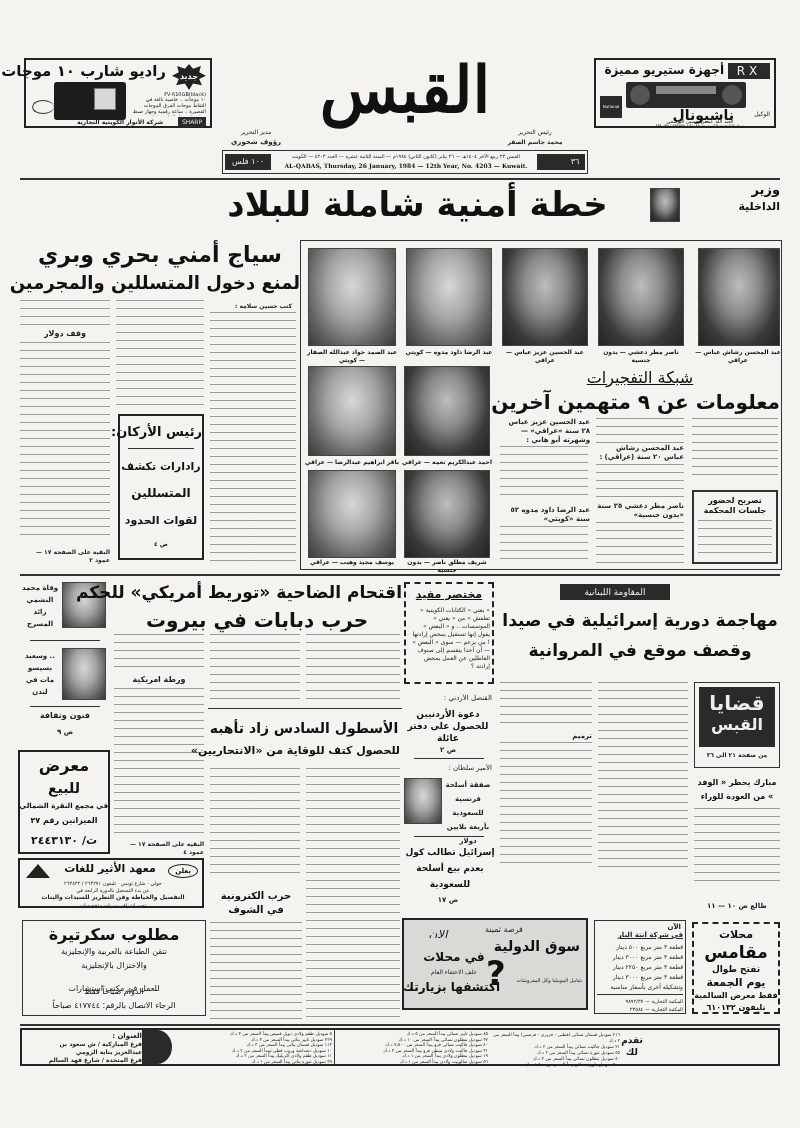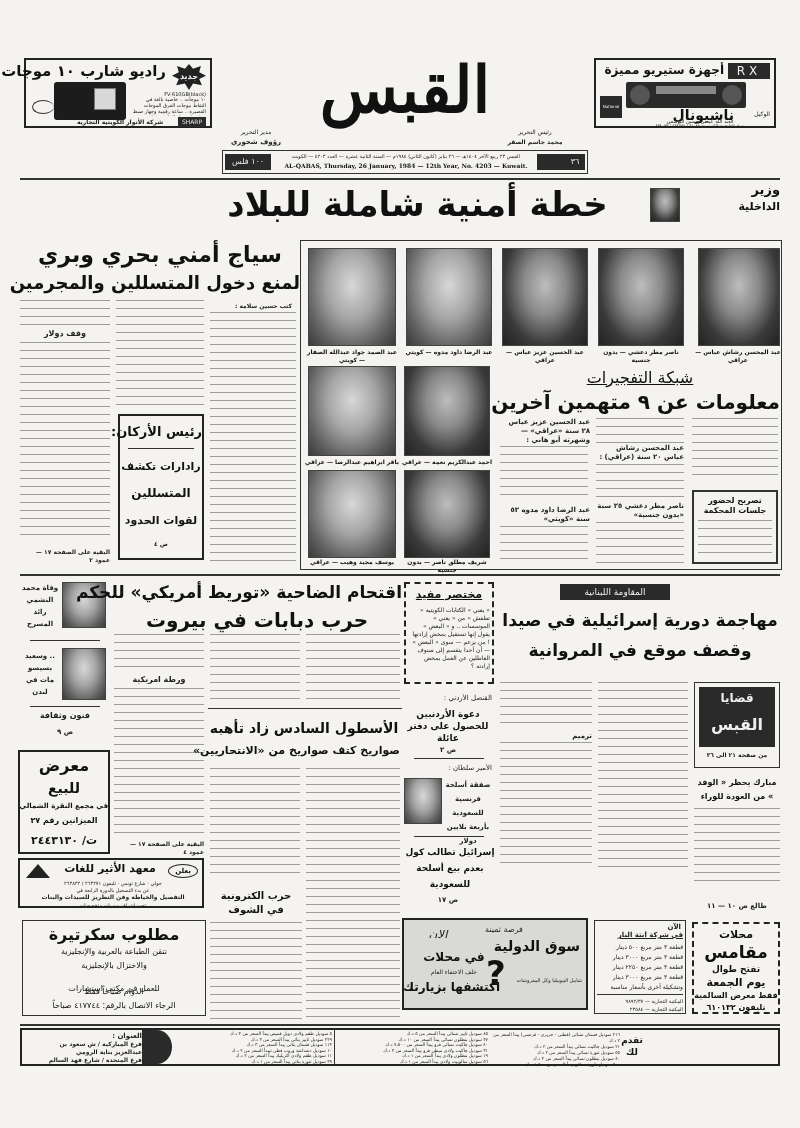--- a/index.html
+++ b/index.html
@@ -151,21 +151,21 @@
 <div class="abs hl" style="left:112px;top:608px;width:290px;font-size:20px;">حرب دبابات في بيروت</div>
 <div class="abs lines" style="left:306px;top:634px;width:94px;height:70px;"></div>
 <div class="abs lines" style="left:210px;top:634px;width:90px;height:70px;"></div>
 <div class="abs lines" style="left:114px;top:634px;width:90px;height:40px;"></div>
 <div class="abs txt" style="left:114px;top:676px;width:90px;font-size:8px;text-align:center;font-weight:bold;">ورطة أمريكية</div>
 <div class="abs lines" style="left:114px;top:688px;width:90px;height:150px;"></div>
 <div class="abs txt" style="left:114px;top:840px;width:90px;text-align:right;font-weight:bold;">البقية على الصفحة ١٧ — عمود ٤</div>
 
 <div class="rule" style="left:208px;top:708px;width:194px;height:1px;"></div>
 <div class="abs hl" style="left:208px;top:720px;width:192px;font-size:14px;">الأسطول السادس زاد تأهبه</div>
-<div class="abs hl" style="left:208px;top:744px;width:192px;font-size:11px;">صواريخ كتف صواريخ من «الانتحاريين»</div>
+<div class="abs hl" style="left:208px;top:744px;width:192px;font-size:11px;">للحصول كتف للوقاية من «الانتحاريين»</div>
 <div class="abs lines" style="left:306px;top:768px;width:94px;height:90px;"></div>
 <div class="abs lines" style="left:210px;top:768px;width:90px;height:108px;"></div>
 <div class="abs lines" style="left:306px;top:864px;width:94px;height:160px;"></div>
 
 <div class="abs box" style="left:18px;top:858px;width:186px;height:50px;">
   <div class="abs" style="right:4px;top:4px;width:30px;height:14px;border:1px solid #222;border-radius:50%;font-size:7px;text-align:center;line-height:12px;font-weight:bold;">يعلن</div>
   <div class="abs hl" style="left:30px;top:2px;width:120px;font-size:11px;">معهد الأثير للغات</div>
   <div class="abs" style="left:6px;top:4px;width:0;height:0;border-left:12px solid transparent;border-right:12px solid transparent;border-bottom:14px solid #222;"></div>
   <div class="abs txt" style="left:4px;top:19px;width:178px;text-align:center;font-size:5px;">حولي - شارع تونس - تليفون ٢٦٣٢٧١ / ٢٦٣٨٣٢</div>
   <div class="abs txt" style="left:4px;top:26px;width:178px;text-align:center;font-size:5px;">عن بدء التسجيل بالدورة الرابعة في</div>
@@ -205,21 +205,21 @@
 <div class="abs darkbox" style="left:560px;top:584px;width:110px;height:16px;font-size:9px;text-align:center;line-height:16px;">المقاومة اللبنانية</div>
 <div class="abs hl" style="left:500px;top:610px;width:280px;font-size:17px;">مهاجمة دورية إسرائيلية في صيدا</div>
 <div class="abs hl" style="left:500px;top:640px;width:280px;font-size:17px;">وقصف موقع في المروانية</div>
 <div class="abs lines" style="left:598px;top:682px;width:90px;height:188px;"></div>
 <div class="abs lines" style="left:500px;top:682px;width:92px;height:46px;"></div>
 <div class="abs txt" style="left:500px;top:732px;width:92px;font-size:7px;text-align:right;font-weight:bold;">ترميم</div>
 <div class="abs lines" style="left:500px;top:742px;width:92px;height:128px;"></div>
 
 <div class="abs thin" style="left:694px;top:682px;width:86px;height:86px;">
   <div class="abs darkbox" style="left:4px;top:4px;width:76px;height:60px;">
-    <div class="abs hl" style="left:0;top:4px;width:76px;font-size:12px;color:#eee;">قضايا</div>
+    <div class="abs hl" style="left:0;top:4px;width:76px;font-size:20px;color:#eee;">قضايا</div>
     <div class="abs hl" style="left:0;top:28px;width:76px;font-size:16px;color:#eee;">القبس</div>
   </div>
   <div class="abs txt" style="left:0;top:68px;width:84px;text-align:center;font-weight:bold;">من صفحة ٢١ الى ٣٦</div>
 </div>
 <div class="abs hl" style="left:694px;top:776px;width:86px;font-size:8px;white-space:normal;line-height:14px;">مبارك يحظر « الوفد » من العودة للوراء</div>
 <div class="abs lines" style="left:694px;top:808px;width:86px;height:76px;"></div>
 <div class="abs txt" style="left:694px;top:902px;width:86px;text-align:center;font-weight:bold;font-size:7px;">طالع ص ١٠ — ١١</div>
 
 <div class="abs box" style="left:402px;top:918px;width:186px;height:92px;background:#d9d9d6;">
   <div class="abs txt" style="left:60px;top:6px;width:80px;font-size:8px;text-align:center;">فرصة ثمينة</div>

